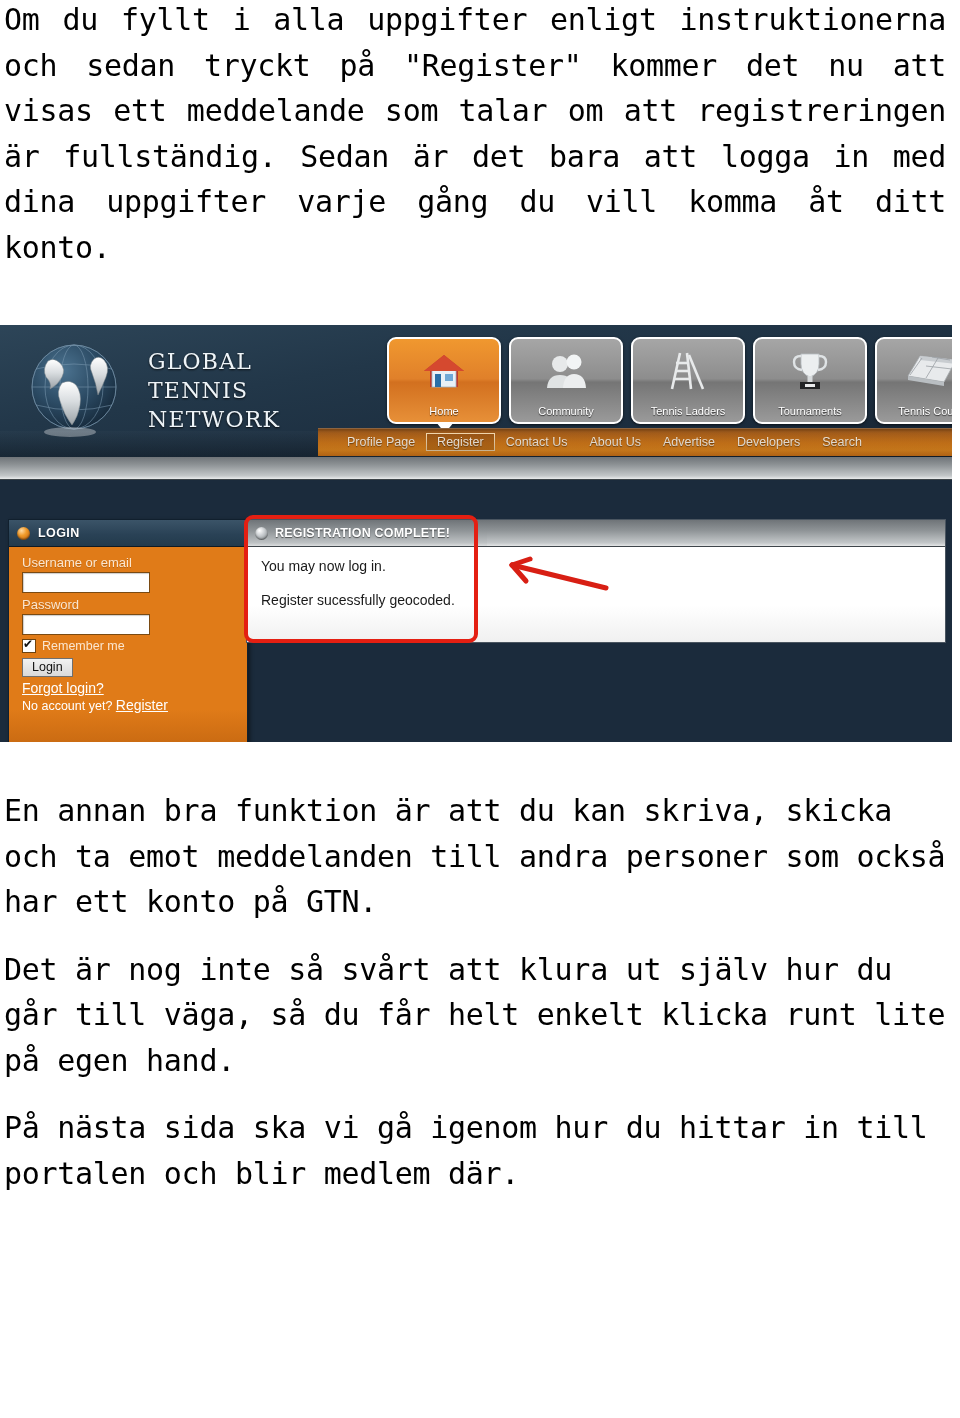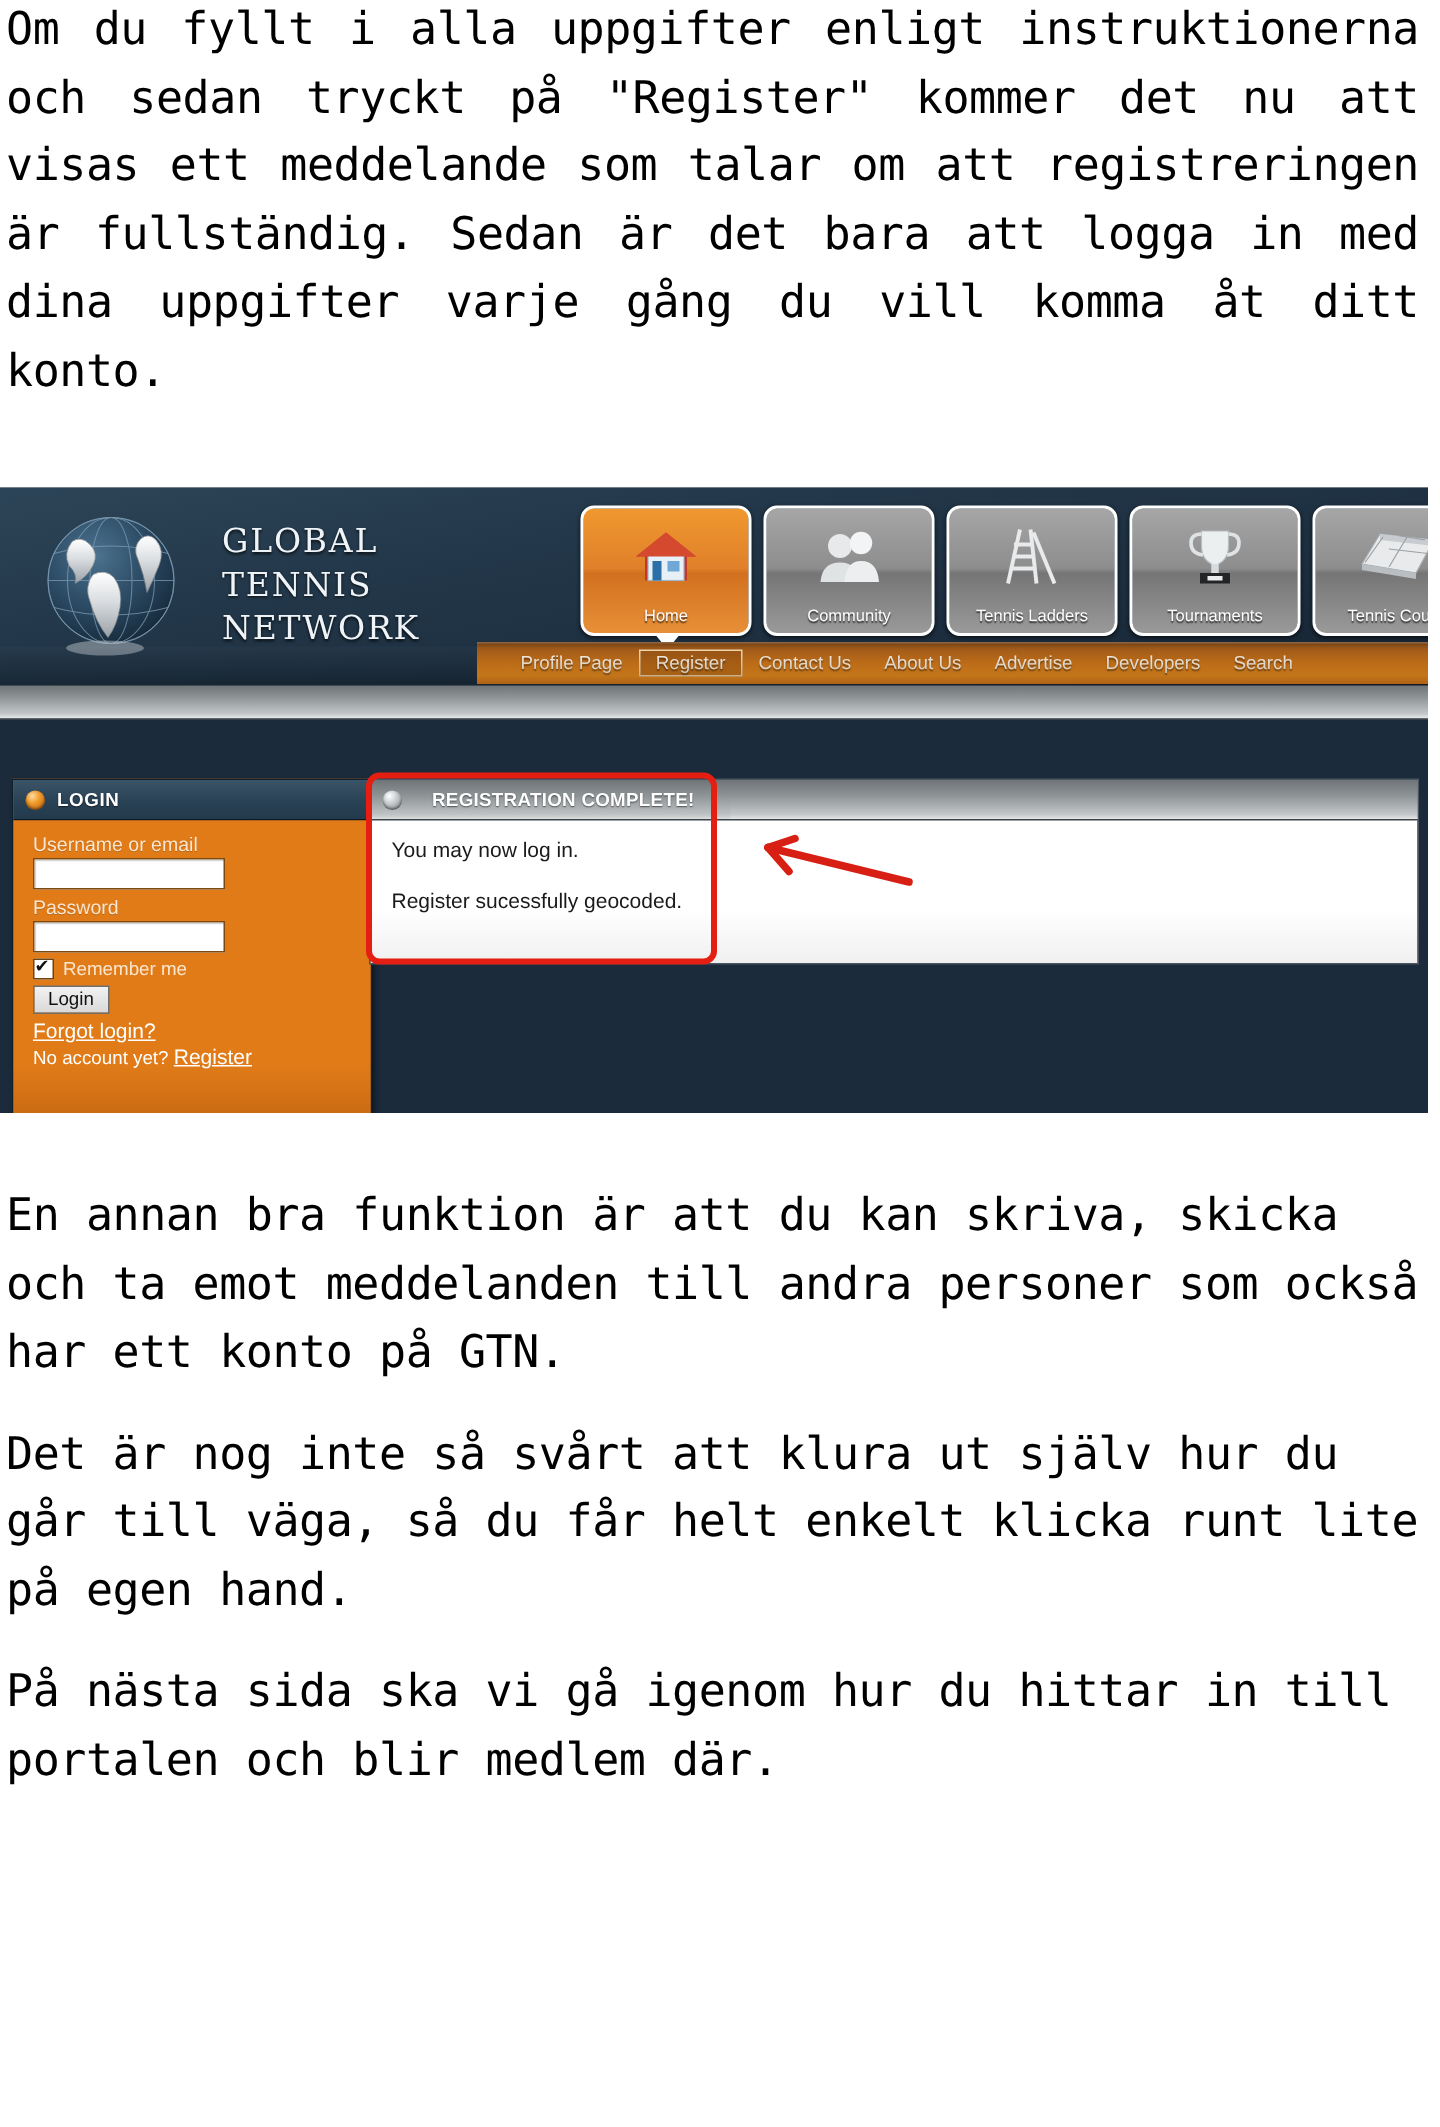--- a/index.html
+++ b/index.html
@@ -324,21 +324,21 @@
   }
   .reg-head {
     position: absolute;
     left: 0;
     top: 0;
     width: 232px;
     height: 26px;
     display: flex;
     align-items: center;
     padding-left: 8px;
-    gap: 20px;
+    gap: 7px;
     background: linear-gradient(to bottom, #6f7478 0%, #8e9396 40%, #bec2c4 88%, #dcdedf 100%);
     text-align: right;
   }
   .reg-head span.rt {
     color: #ffffff;
     font-size: 12.5px;
     font-weight: bold;
     letter-spacing: 0.2px;
     text-shadow: 0 1px 1px rgba(0,0,0,0.55);
     white-space: nowrap;

